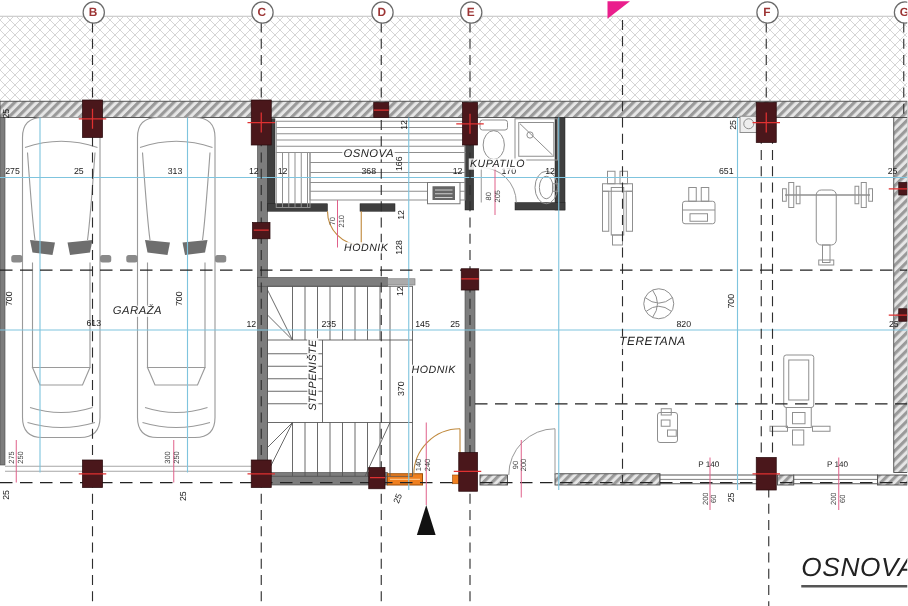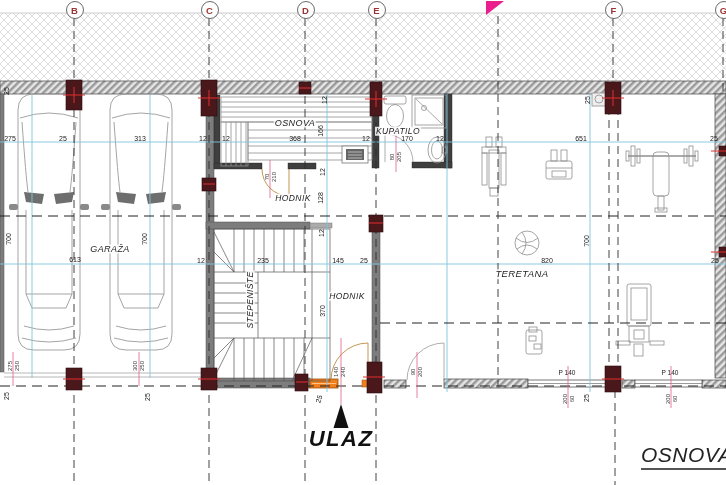--- a/index.html
+++ b/index.html
@@ -399,16 +399,15 @@
       <div class="lbl room" style="left: 250px; top: 300px; transform: translate(-50%, -50%) rotate(-90deg);">STEPENIŠTE</div>
       <div class="lbl room" style="left: 522px; top: 274px; font-size: 9.5px; transform: translate(-50%, -50%);">TERETANA</div>
       <div class="bubble" style="left: 65.5px; top: 1px;">B</div>
       <div class="bubble" style="left: 200.5px; top: 1px;">C</div>
       <div class="bubble" style="left: 296.5px; top: 1px;">D</div>
       <div class="bubble" style="left: 367.5px; top: 1px;">E</div>
       <div class="bubble" style="left: 604.5px; top: 1px;">F</div>
       <div class="bubble" style="left: 714.5px; top: 1px;">G</div>
     </div>
 
-<div id="ulaz">ULAZ</div>
 <div id="osnova">OSNOVA</div>
 
 </div>
 
 </body></html>

